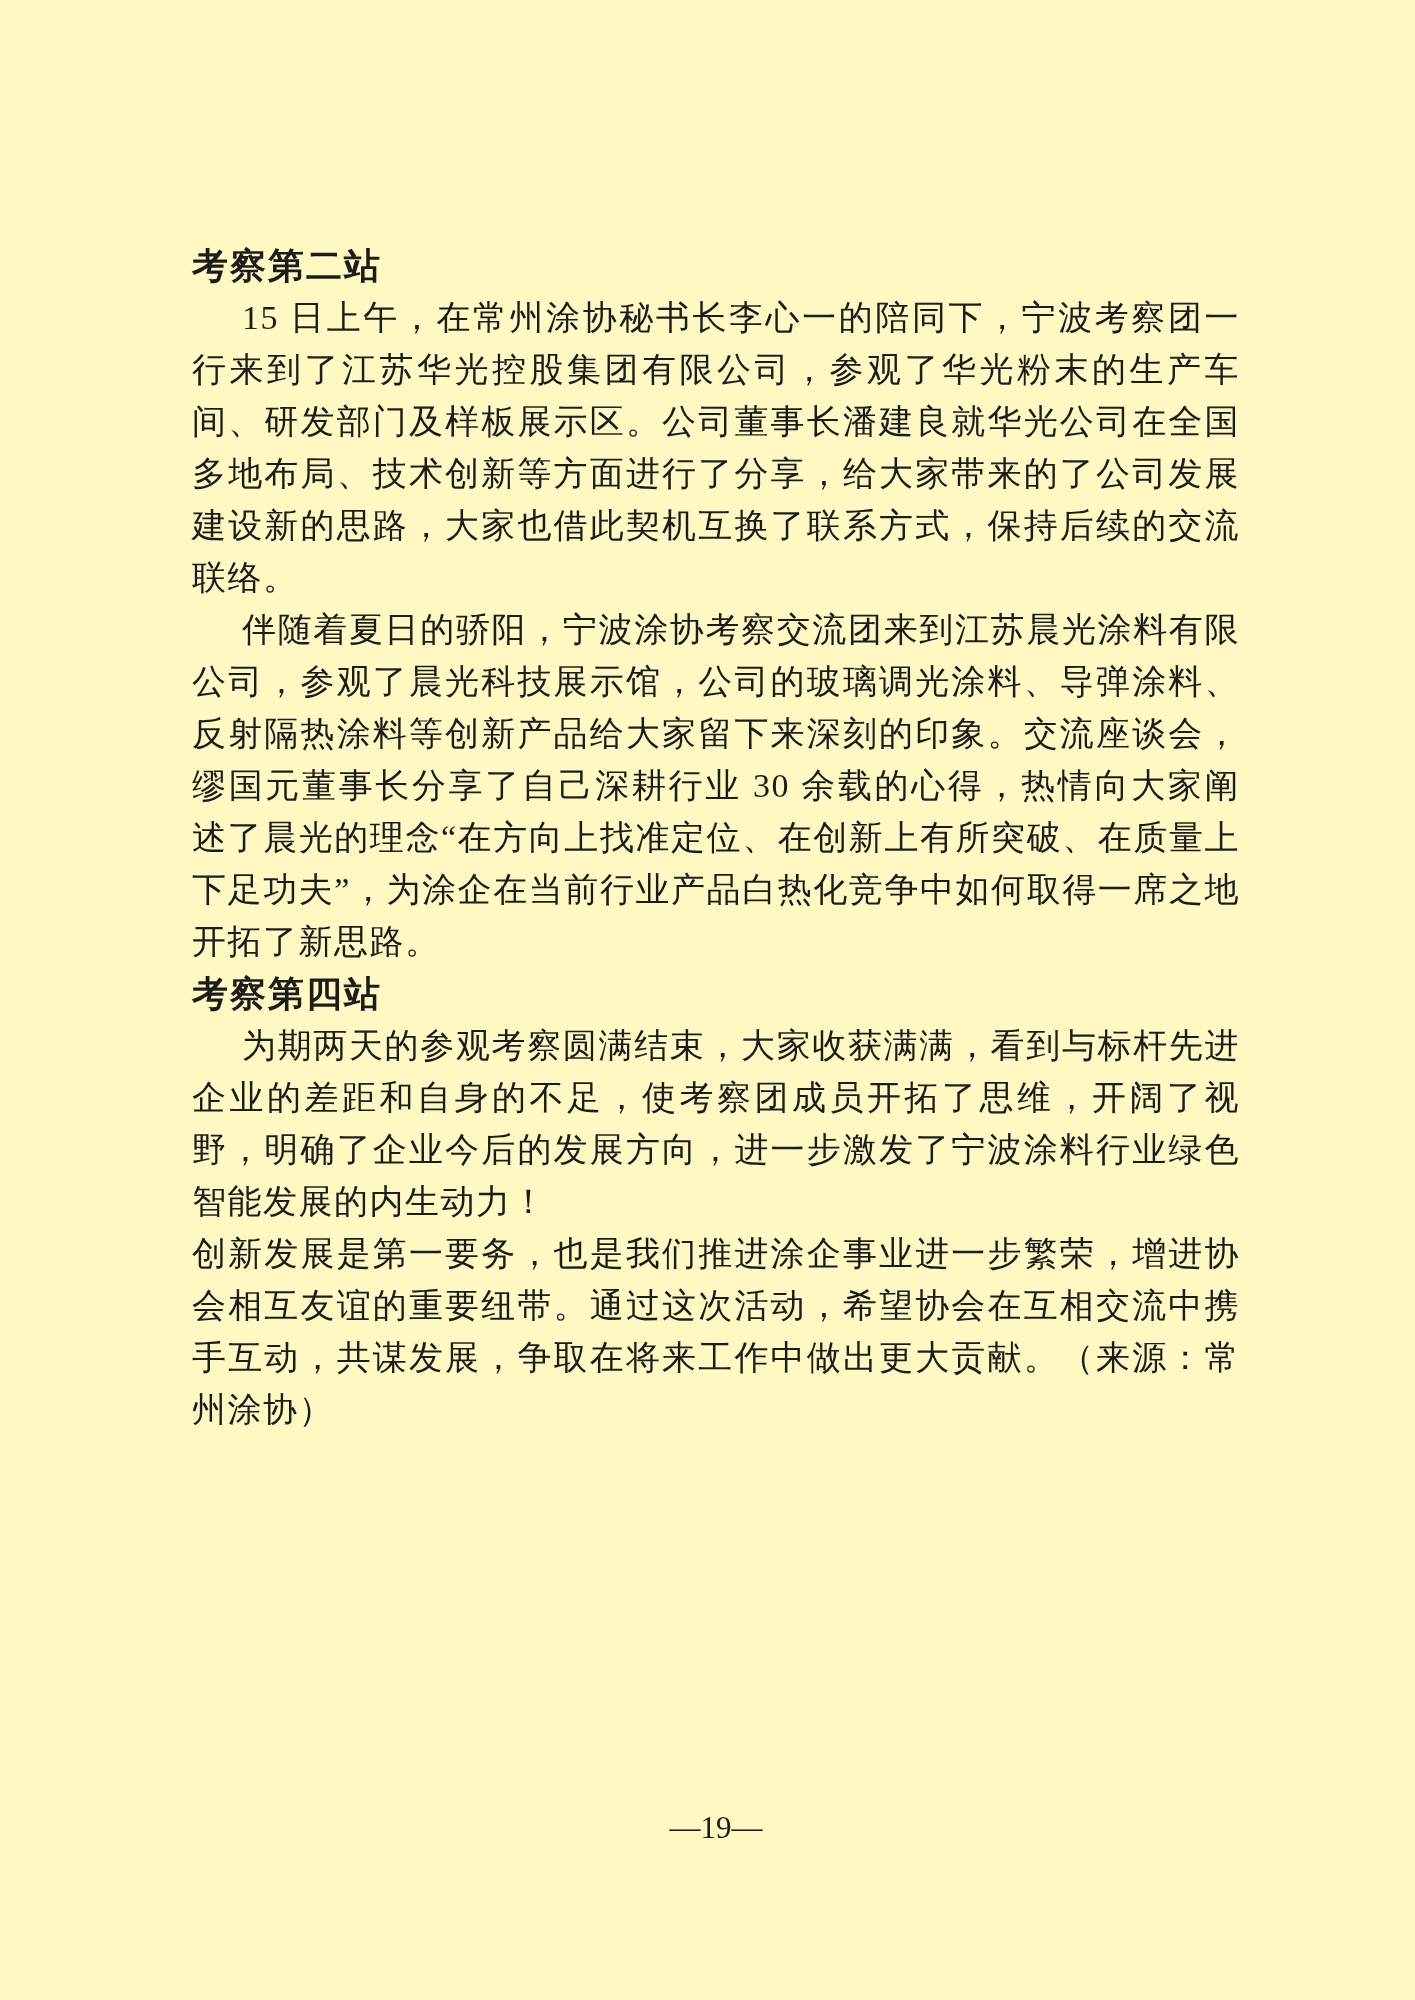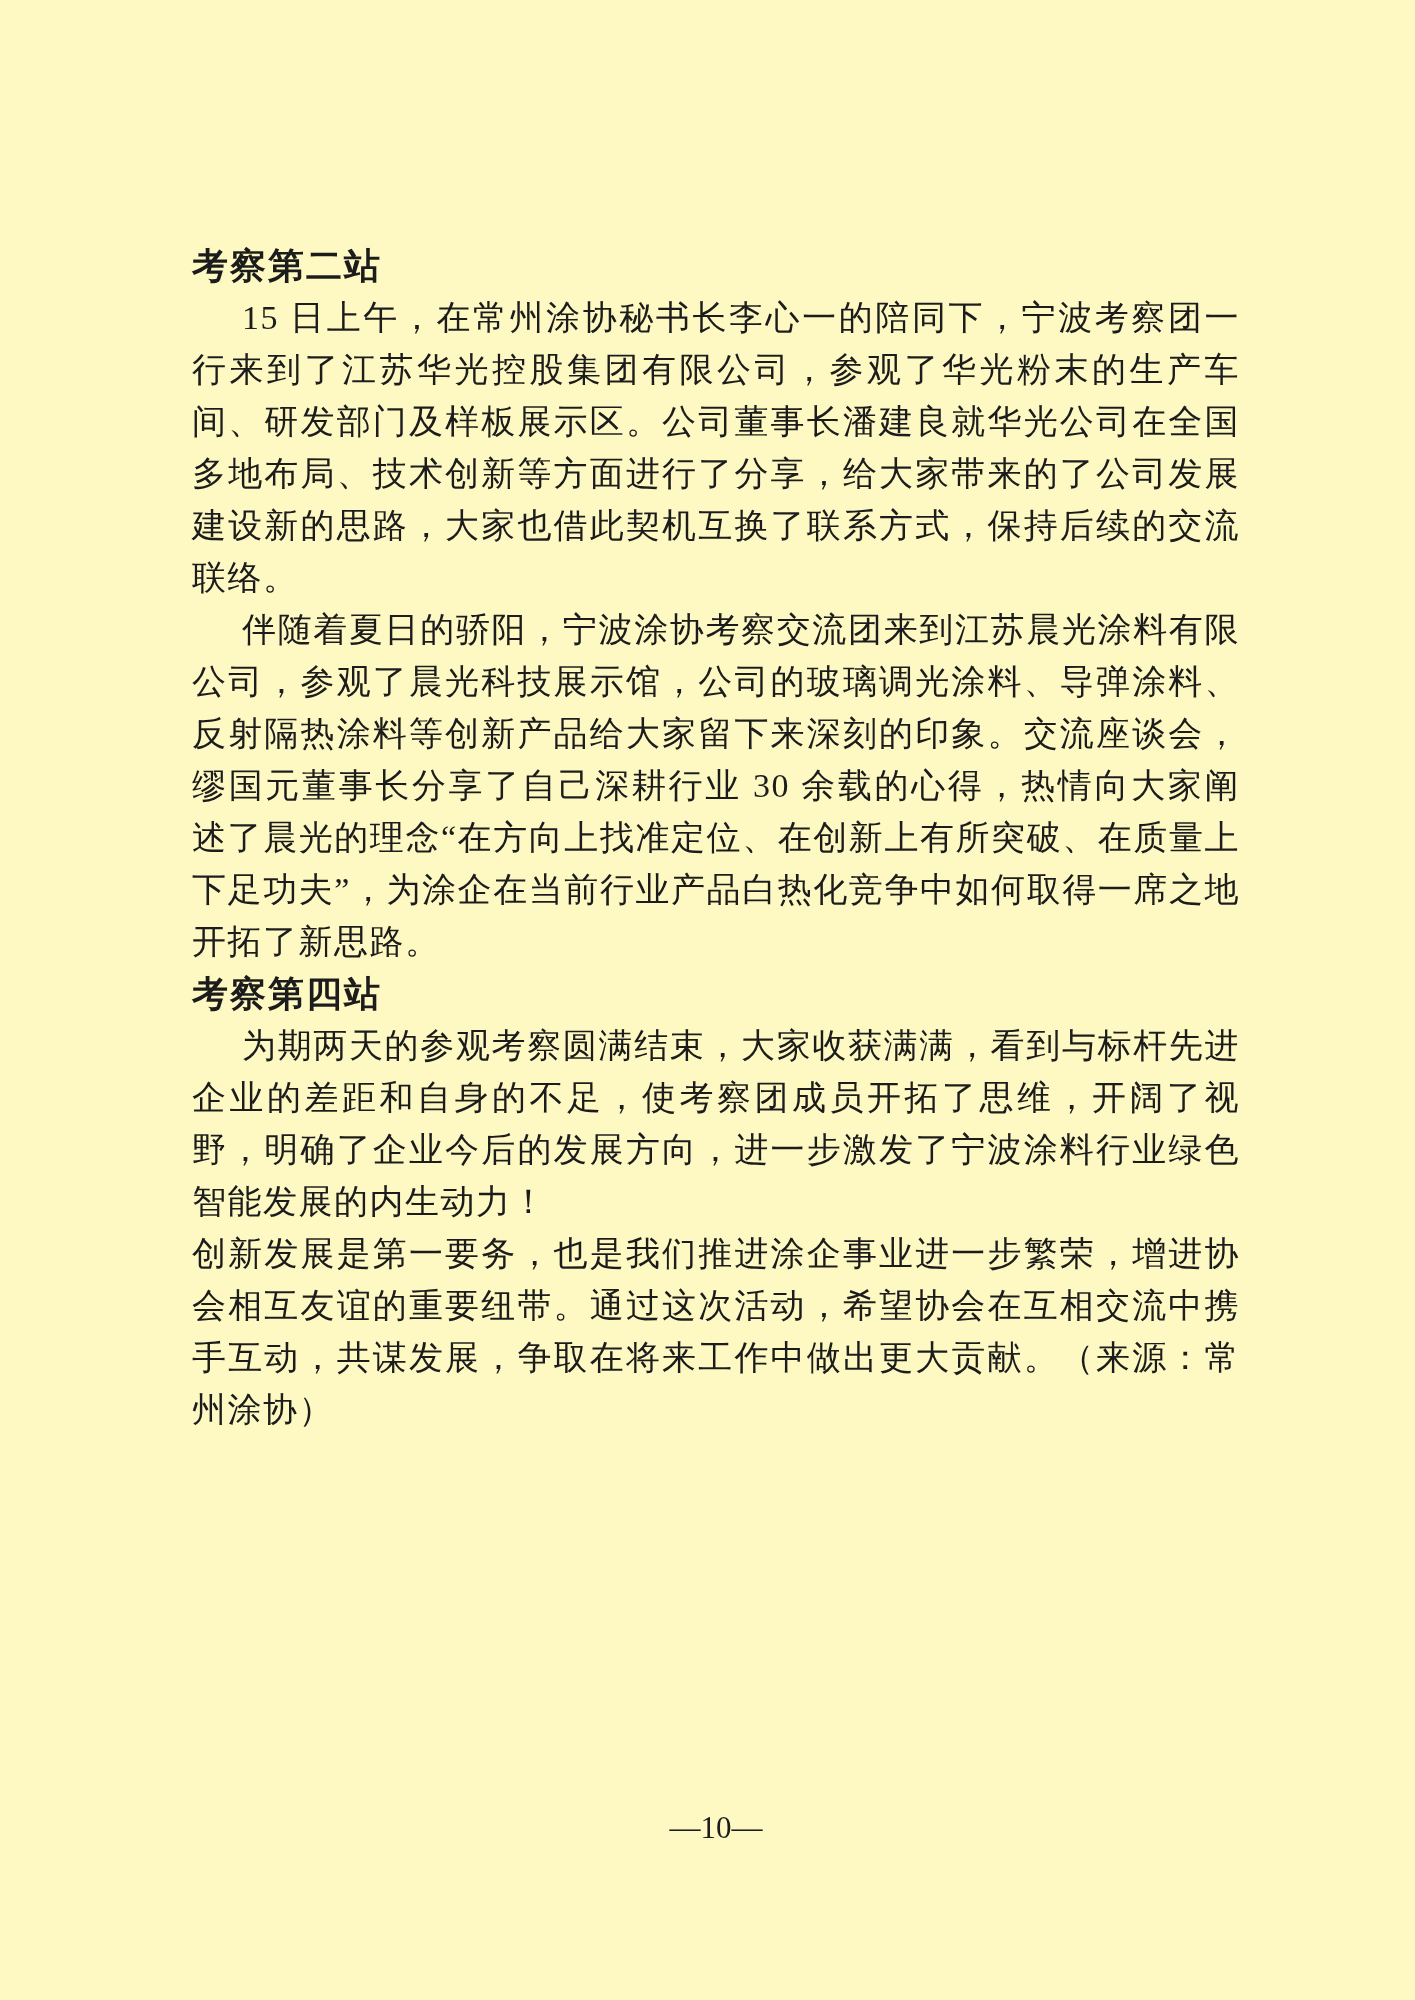--- a/index.html
+++ b/index.html
@@ -71,14 +71,14 @@
 
     <h2 class="sec-heading">考察第四站</h2>
 
 
     <p class="para indent">为期两天的参观考察圆满结束，大家收获满满，看到与标杆先进企业的差距和自身的不足，使考察团成员开拓了思维，开阔了视野，明确了企业今后的发展方向，进一步激发了宁波涂料行业绿色智能发展的内生动力！</p>
 
     <p class="para">创新发展是第一要务，也是我们推进涂企事业进一步繁荣，增进协会相互友谊的重要纽带。通过这次活动，希望协会在互相交流中携手互动，共谋发展，争取在将来工作中做出更大贡献。（来源：常州涂协）</p>
 
   </div>
 
-  <div class="footer-pageno">—10—</div>
+  <div class="footer-pageno">—19—</div>
 </div>
 
 </body></html>

